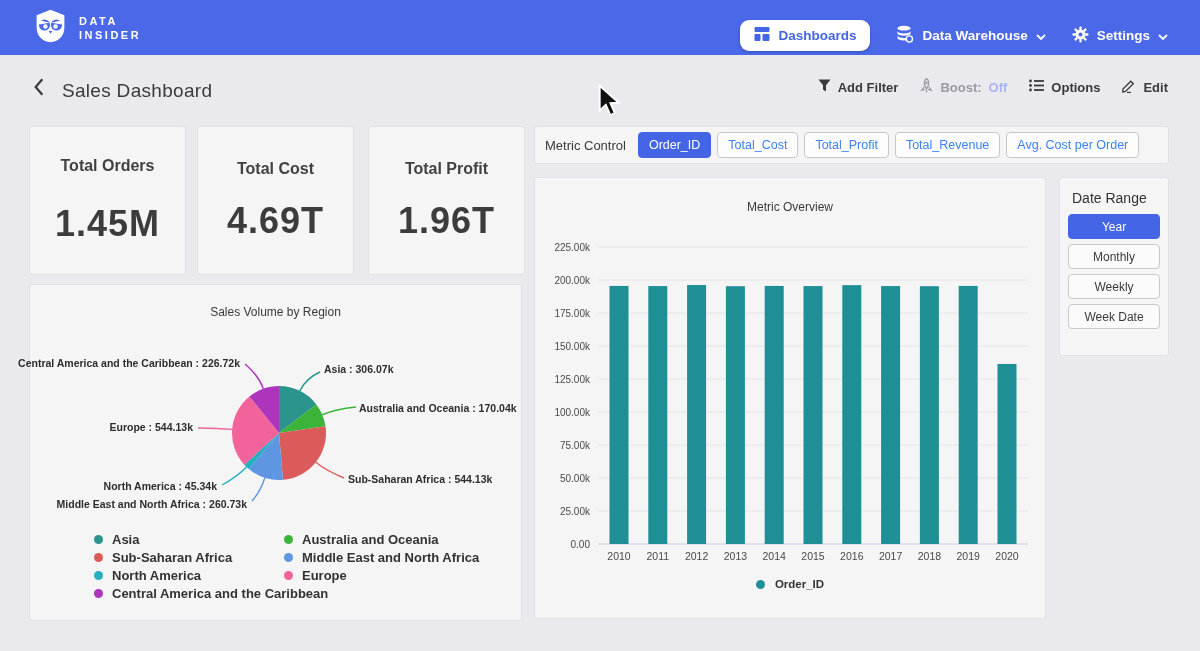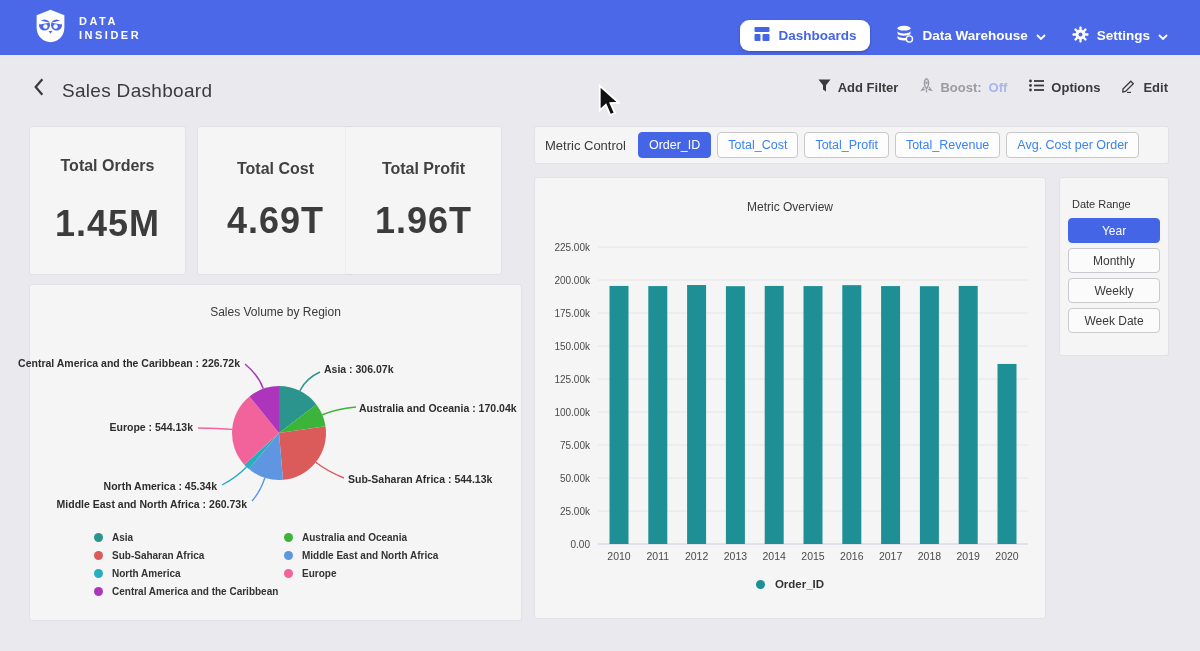--- a/index.html
+++ b/index.html
@@ -37,31 +37,31 @@
   .metric-strip { left:535px; top:127px; width:633px; height:36px; display:flex; align-items:center; padding:0 10px; gap:8px; }
   .metric-label { font-size:13px; color:#3A3A3A; margin-right:4px; }
   .chip { height:26px; padding:0 10px; border-radius:4px; border:1px solid #C7C7CC; background:#FDFDFD;
           font-size:12.5px; color:#3b82f6; display:flex; align-items:center; cursor:pointer; font-family:inherit; }
   .chip.selected { background:#4565E7; border-color:#4565E7; color:#fff; }
 
   
   .pie-card { left:30px; top:285px; width:491px; height:335px; }
   .chart-title { position:absolute; width:100%; text-align:center; font-size:12px; color:#3A3A3A; }
   .pie-label { position:absolute; font-size:10.5px; font-weight:bold; color:#2D2D2D; white-space:nowrap; }
-  .legend-row { position:absolute; display:flex; align-items:center; gap:9px; font-size:10px; font-weight:bold; color:#333; white-space:nowrap; }
+  .legend-row { position:absolute; display:flex; align-items:center; gap:9px; font-size:13px; font-weight:bold; color:#333; white-space:nowrap; }
   .legend-dot { width:9px; height:9px; border-radius:50%; flex:none; }
 
   
   .bar-card { left:535px; top:178px; width:510px; height:440px; }
   .bar-legend { position:absolute; left:0; top:400px; width:100%; display:flex; justify-content:center; align-items:center; gap:10px;
                 font-size:11.5px; font-weight:bold; color:#333; }
 
   
   .date-card { left:1060px; top:178px; width:108px; height:177px; padding:10px 8px; }
-  .date-label { font-size:11px; color:#333; margin:10px 0 8px 4px; }
+  .date-label { font-size:14px; color:#333; margin:2px 0 8px 4px; }
   .date-btn { display:block; width:92px; height:25px; margin:0 auto 5px auto; border-radius:4px;
               border:1px solid #C9C9CE; background:#FBFBFC; font-size:12px; color:#3A3A3A; cursor:pointer; font-family:inherit; }
   .date-btn.selected { background:#4565E7; border-color:#4565E7; color:#fff; }
 
   .cursor { position:absolute; left:598px; top:84px; pointer-events:none; z-index:99; }
   svg text { font-family:"Liberation Sans", sans-serif; }
 </style>
 </head>
 <body>
 
@@ -193,21 +193,21 @@
 
 <div id="kpi-row">
     <div class="card kpi" style="left:30px;gap:28px;">
       <div class="kpi-label">Total Orders</div>
       <div class="kpi-value">1.45M</div>
     </div>
     <div class="card kpi" style="left:198px;">
       <div class="kpi-label">Total Cost</div>
       <div class="kpi-value">4.69T</div>
     </div>
-    <div class="card kpi" style="left:346px;">
+    <div class="card kpi" style="left:369px;">
       <div class="kpi-label">Total Profit</div>
       <div class="kpi-value">1.96T</div>
     </div>
   </div>
 
 <div class="card metric-strip">
   <span class="metric-label">Metric Control</span>
   <div id="chip-row" style="display:flex; gap:6px;">
       <button class="chip selected">Order_ID</button>
       <button class="chip">Total_Cost</button>

